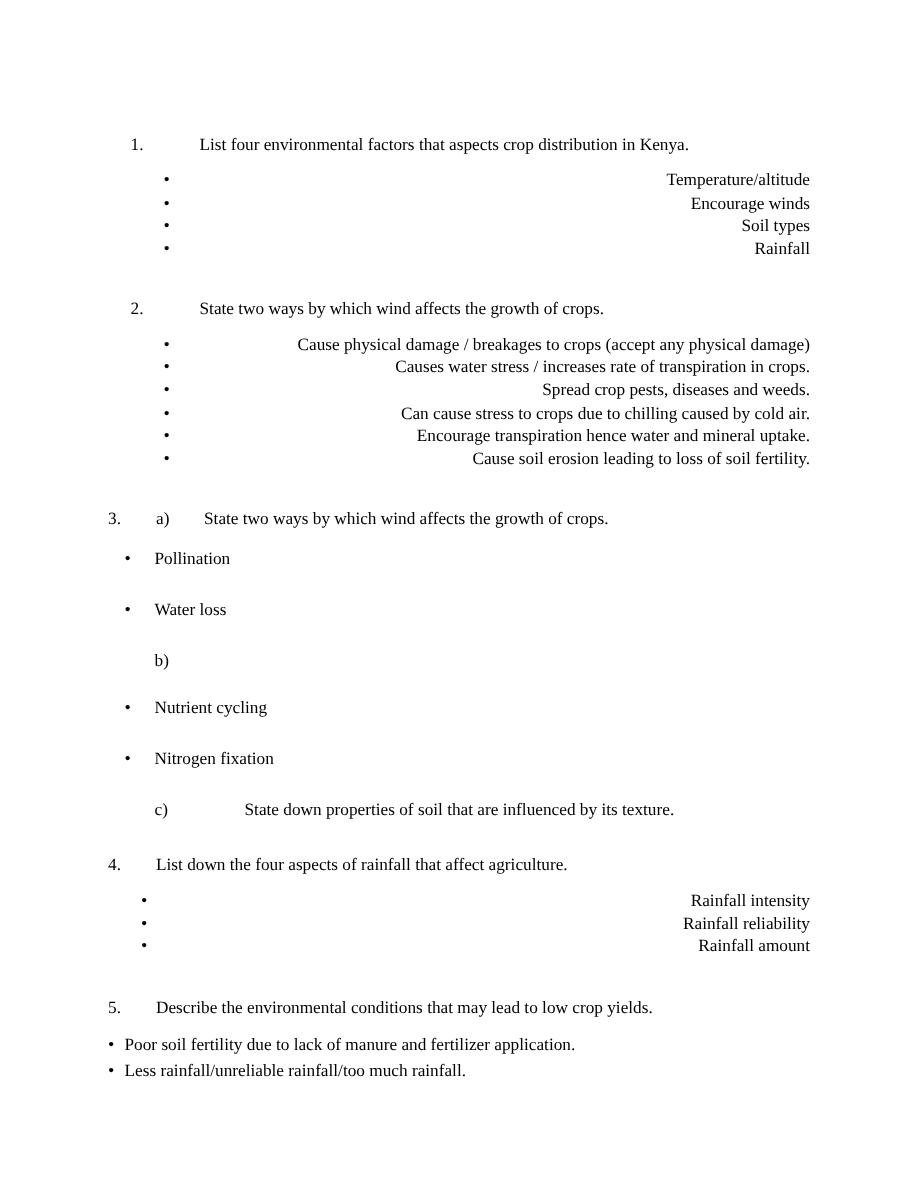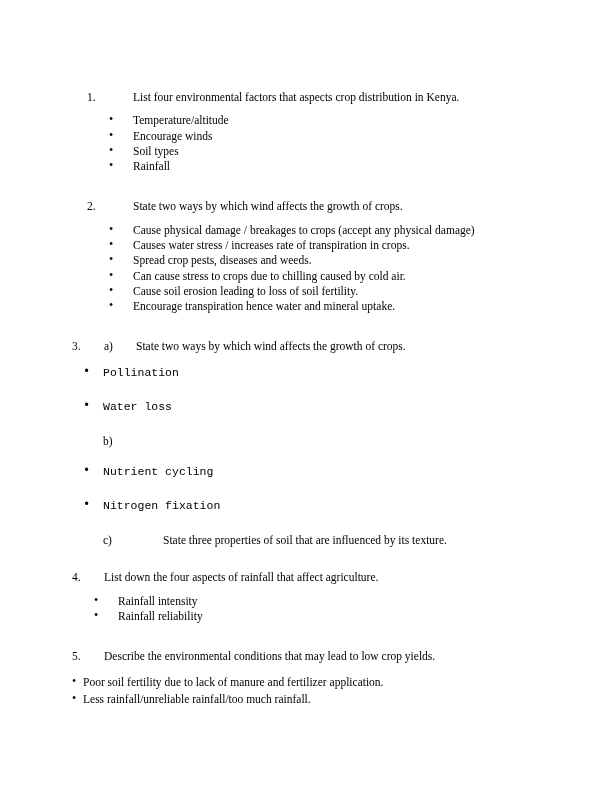--- a/index.html
+++ b/index.html
@@ -48,20 +48,21 @@
   }
   .block.pad-left {
     padding-left: 15px;
   }
 
   
   ul.tight {
     list-style: none;
     margin: 9px 0 0 0;
     padding: 0;
+    text-align: right;
   }
   ul.tight li {
     position: relative;
     font-size: 11.5px;
     line-height: 1.24;
     padding-left: 46px;
     margin: 0 0 1px 0;
   }
   ul.tight li::before {
     content: "\2022";
@@ -69,21 +70,20 @@
     left: 22px;
     top: -1px;
     font-size: 12px;
   }
 
   
   ul.spaced {
     list-style: none;
     margin: 12px 0 0 0;
     padding: 0;
-    font-family: Liberation Mono, monospace;
   }
   ul.spaced li {
     position: relative;
     font-size: 11.5px;
     line-height: 1.24;
     padding-left: 31px;
     margin: 0 0 20px 0;
   }
   ul.spaced li::before {
     content: "\2022";
@@ -153,22 +153,22 @@
   <div class="block pad-left">
     <div class="q-line">
       <span class="q-num">2.</span>
       <span class="q-text">State two ways by which wind affects the growth of crops.</span>
     </div>
     <ul class="tight">
       <li>Cause physical damage / breakages to crops (accept any physical damage)</li>
       <li>Causes water stress / increases rate of transpiration in crops.</li>
       <li>Spread crop pests, diseases and weeds.</li>
       <li>Can cause stress to crops due to chilling caused by cold air.</li>
+      <li>Encourage transpiration hence water and mineral uptake.</li>
       <li>Cause soil erosion leading to loss of soil fertility.</li>
-      <li>Encourage transpiration hence water and mineral uptake.</li>
     </ul>
   </div>
 
   <div class="gap-md"></div>
 
   <div class="block">
     <div class="q-line">
       <span class="q-num indent-a">3.</span>
       <span class="q-num indent-a">a)</span>
       <span class="q-text">State two ways by which wind affects the growth of crops.</span>
@@ -179,34 +179,35 @@
     </ul>
     <div class="sub-line">
       <span class="sub-label">b)</span>
     </div>
     <ul class="spaced">
       <li>Nutrient cycling</li>
       <li>Nitrogen fixation</li>
     </ul>
     <div class="sub-line">
       <span class="sub-label">c)</span>
-      <span>State three properties of soil that are influenced by its texture.</span>
+      <span>State down properties of soil that are influenced by its texture.</span>
     </div>
   </div>
 
   <div class="gap-sm"></div>
 
   <div class="block">
     <div class="q-line">
       <span class="q-num indent-a">4.</span>
       <span class="q-text">List down the four aspects of rainfall that affect agriculture.</span>
     </div>
     <ul class="tight">
       <li>Rainfall intensity</li>
       <li>Rainfall reliability</li>
+      <li>Rainfall amount</li>
     </ul>
   </div>
 
   <div class="gap-md"></div>
 
   <div class="block">
     <div class="q-line">
       <span class="q-num indent-a">5.</span>
       <span class="q-text">Describe the environmental conditions that may lead to low crop yields.</span>
     </div>

